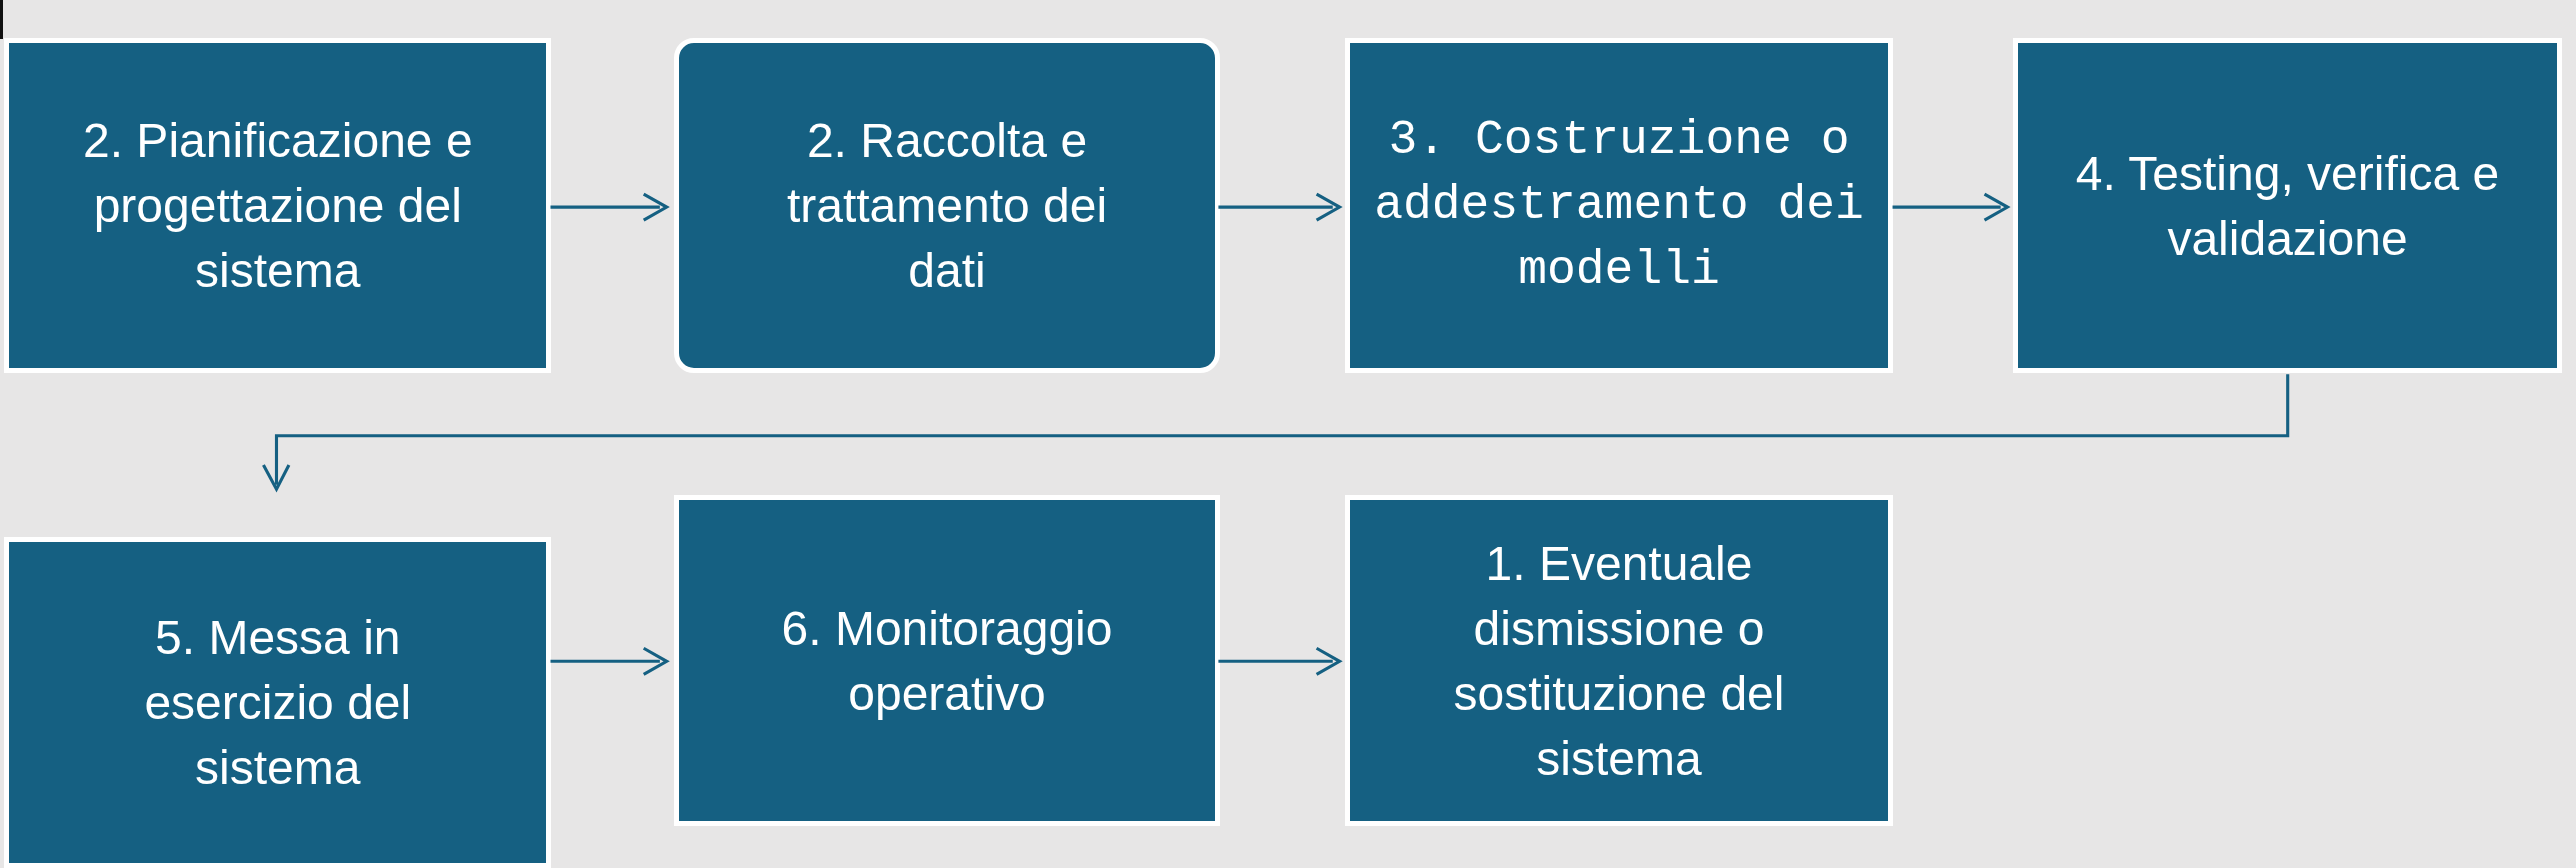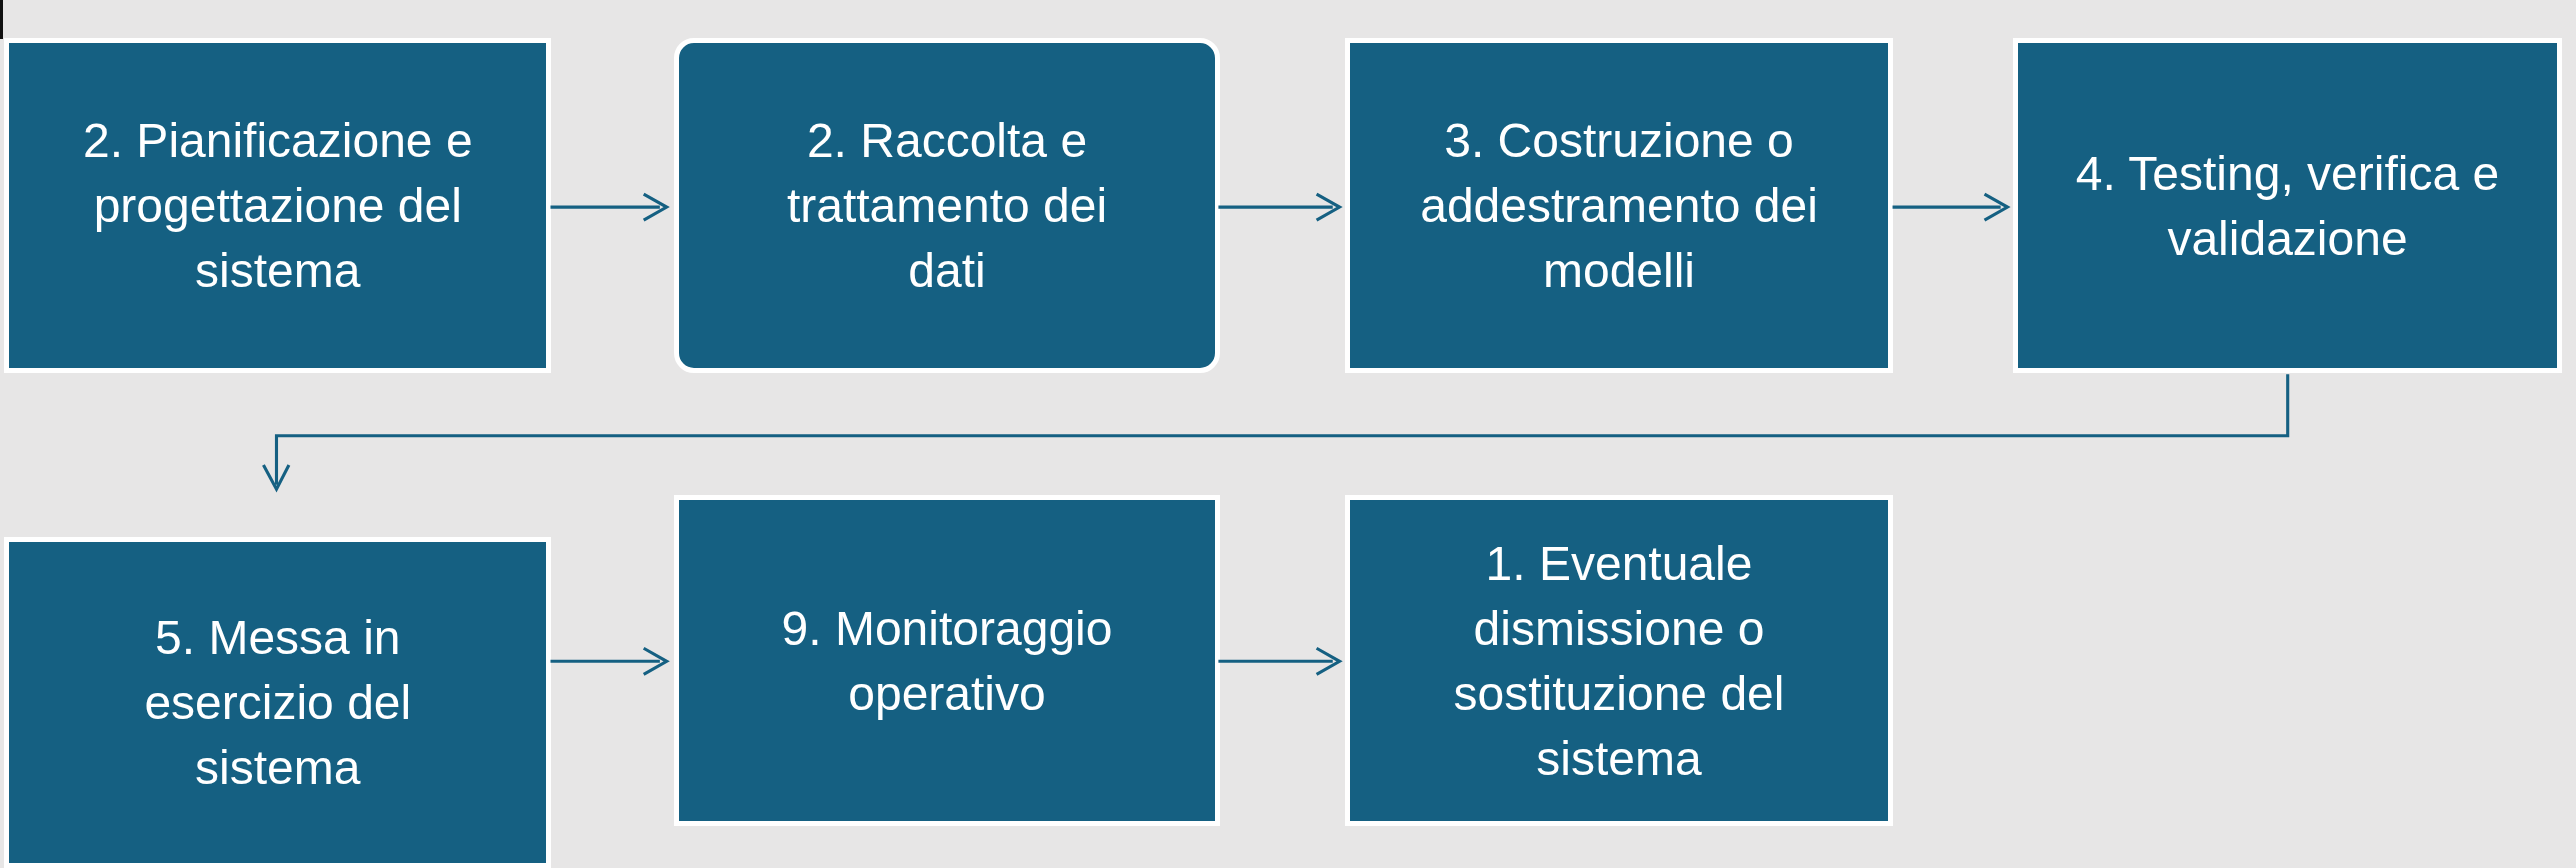--- a/index.html
+++ b/index.html
@@ -31,21 +31,21 @@
     display:flex;align-items:center;justify-content:center;
     text-align:center;
     font-size:48px;
     line-height:65px;
     white-space:pre-line;
     letter-spacing:0px;
   }
   
   .b1{left:4.3px;   top:38px;  width:537px; height:325px;}
   .b2{left:674px;top:38px;  width:536px; height:325px;border-radius:20px;}
-  .b3{left:1345px;top:38px;  width:538px; height:325px;}
+  .b3{left:1345px;top:38px;  width:538px; height:325px;font-family:Liberation Mono, monospace;}
   .b4{left:2013px;top:38px;  width:539px; height:325px;}
   
   .b5{left:4.3px;   top:495px; width:537px; height:321px;margin-top:42px;}
   .b6{left:674px;top:495px; width:536px; height:321px;}
   .b7{left:1345px;top:495px; width:538px; height:321px;}
 
   svg.connectors{
     position:absolute;left:0;top:0;width:2576px;height:869px;
     pointer-events:none;
   }
@@ -80,21 +80,21 @@
   <div class="box b4">
     <span>4. Testing, verifica e
 validazione</span>
   </div>
   <div class="box b5">
     <span>5. Messa in
 esercizio del
 sistema</span>
   </div>
   <div class="box b6">
-    <span>9. Monitoraggio
+    <span>6. Monitoraggio
 operativo</span>
   </div>
   <div class="box b7">
     <span>1. Eventuale
 dismissione o
 sostituzione del
 sistema</span>
   </div>
 
   <svg class="connectors" viewBox="0 0 4146 1398" xmlns="http://www.w3.org/2000/svg">

